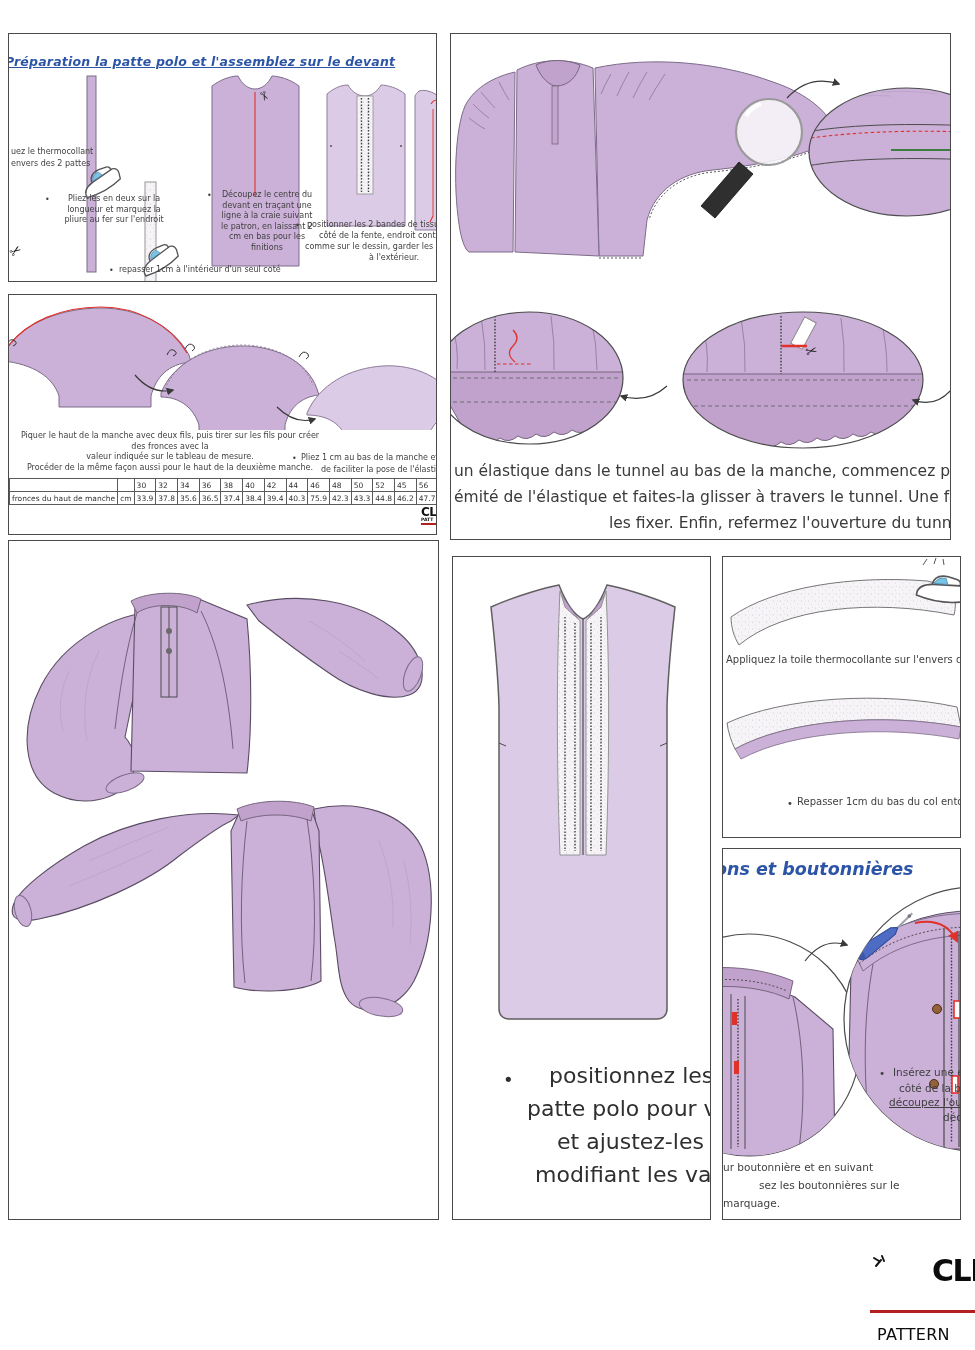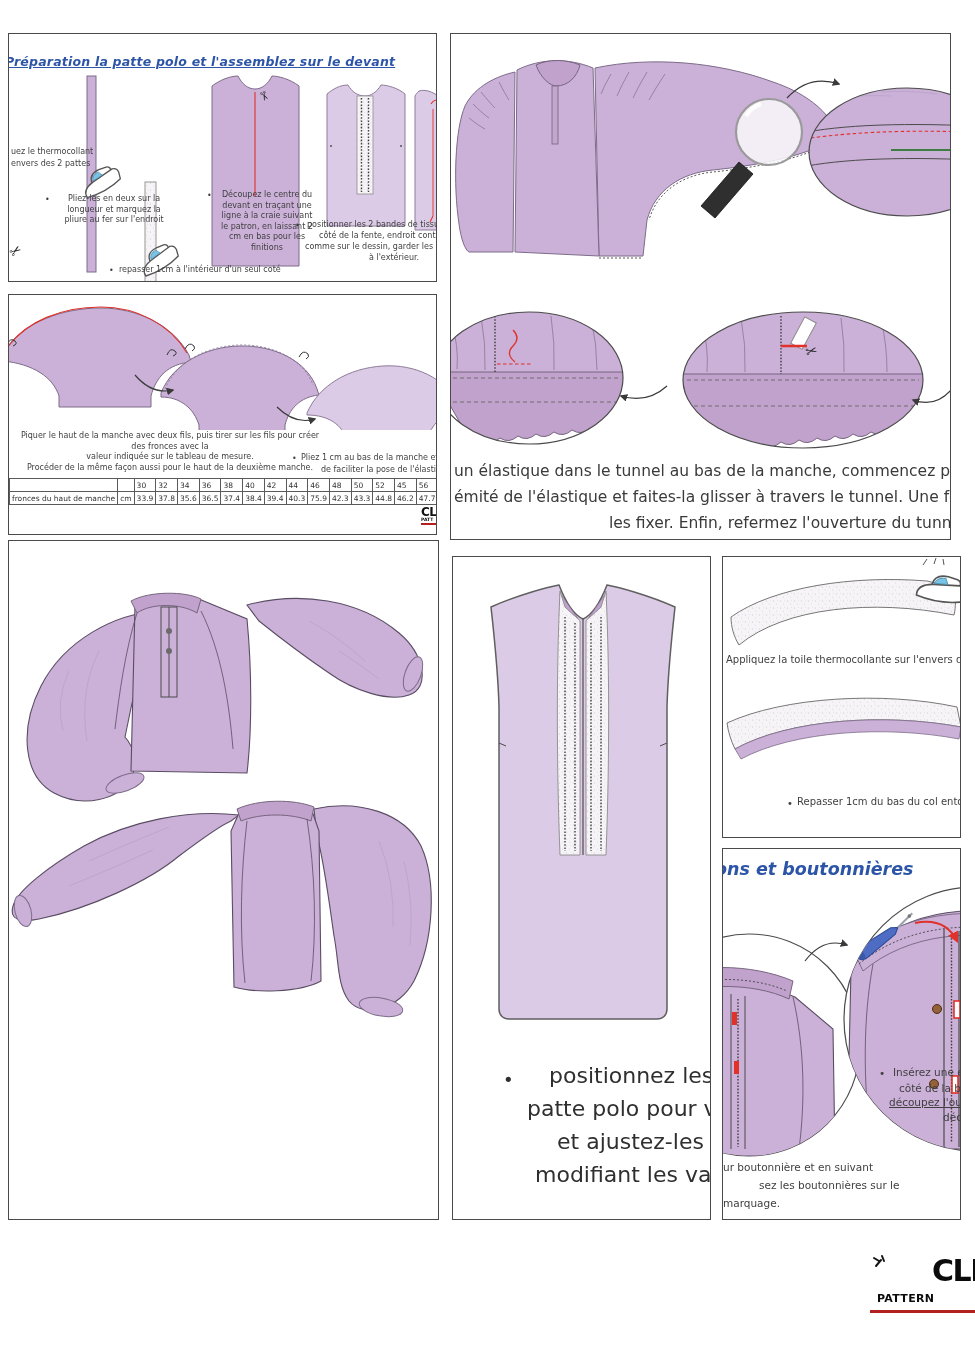--- a/index.html
+++ b/index.html
@@ -24,21 +24,21 @@
   .check-line{font-size:22px;color:#2f2f2f;}
   .check-blt{font-size:18px;color:#2f2f2f;}
   .fnote{font-size:10px;color:#3f3f3f;}
   .gnote{font-size:10.5px;color:#3f3f3f;}
   .fronces-table{border-collapse:collapse;table-layout:fixed;font-size:7.5px;color:#333;}
   .fronces-table td{border:0.8px solid #5a5a5a;height:13px;padding:0 2px;overflow:hidden;white-space:nowrap;}
   td.lbl{width:86px;} td.unit{width:20px;} .fronces-table td.size,.fronces-table td.val{width:21.5px;}
   .mini-logo-top{font-size:12px;font-weight:900;color:#111;letter-spacing:-.5px;line-height:10px;}
   .mini-logo-bottom{font-size:4.5px;font-weight:700;color:#111;line-height:5px;}
   .brand-top{font-size:30px;font-weight:900;letter-spacing:-1.5px;color:#0b0b0b;line-height:32px;margin-left:48px;}
-  .brand-bottom{font-size:11px;font-weight:700;letter-spacing:.3px;color:#0b0b0b;line-height:17px;}
+  .brand-bottom{font-size:16px;font-weight:400;letter-spacing:.3px;color:#0b0b0b;line-height:17px;margin-top:36px;}
   
   .f-fab{fill:var(--fabric);stroke:#7d6c89;stroke-width:1;}
   .f-fabd{fill:var(--fabric-dark);stroke:#77657f;stroke-width:1;}
   .f-fabl{fill:var(--fabric-light);stroke:#8d7c99;stroke-width:1;}
   .f-body{fill:var(--fabric);stroke:#5a4d63;stroke-width:1.1;}
   .ln{fill:none;stroke:#4c4c4c;stroke-width:1;}
   .ln-thin{fill:none;stroke:#8a7795;stroke-width:.8;}
   .ln-fold{fill:none;stroke:#b9a3c6;stroke-width:.8;}
   .ln-red{fill:none;stroke:var(--accent-red);stroke-width:1.1;}
   .ln-green{fill:none;stroke:#3e7d41;stroke-width:2;}

